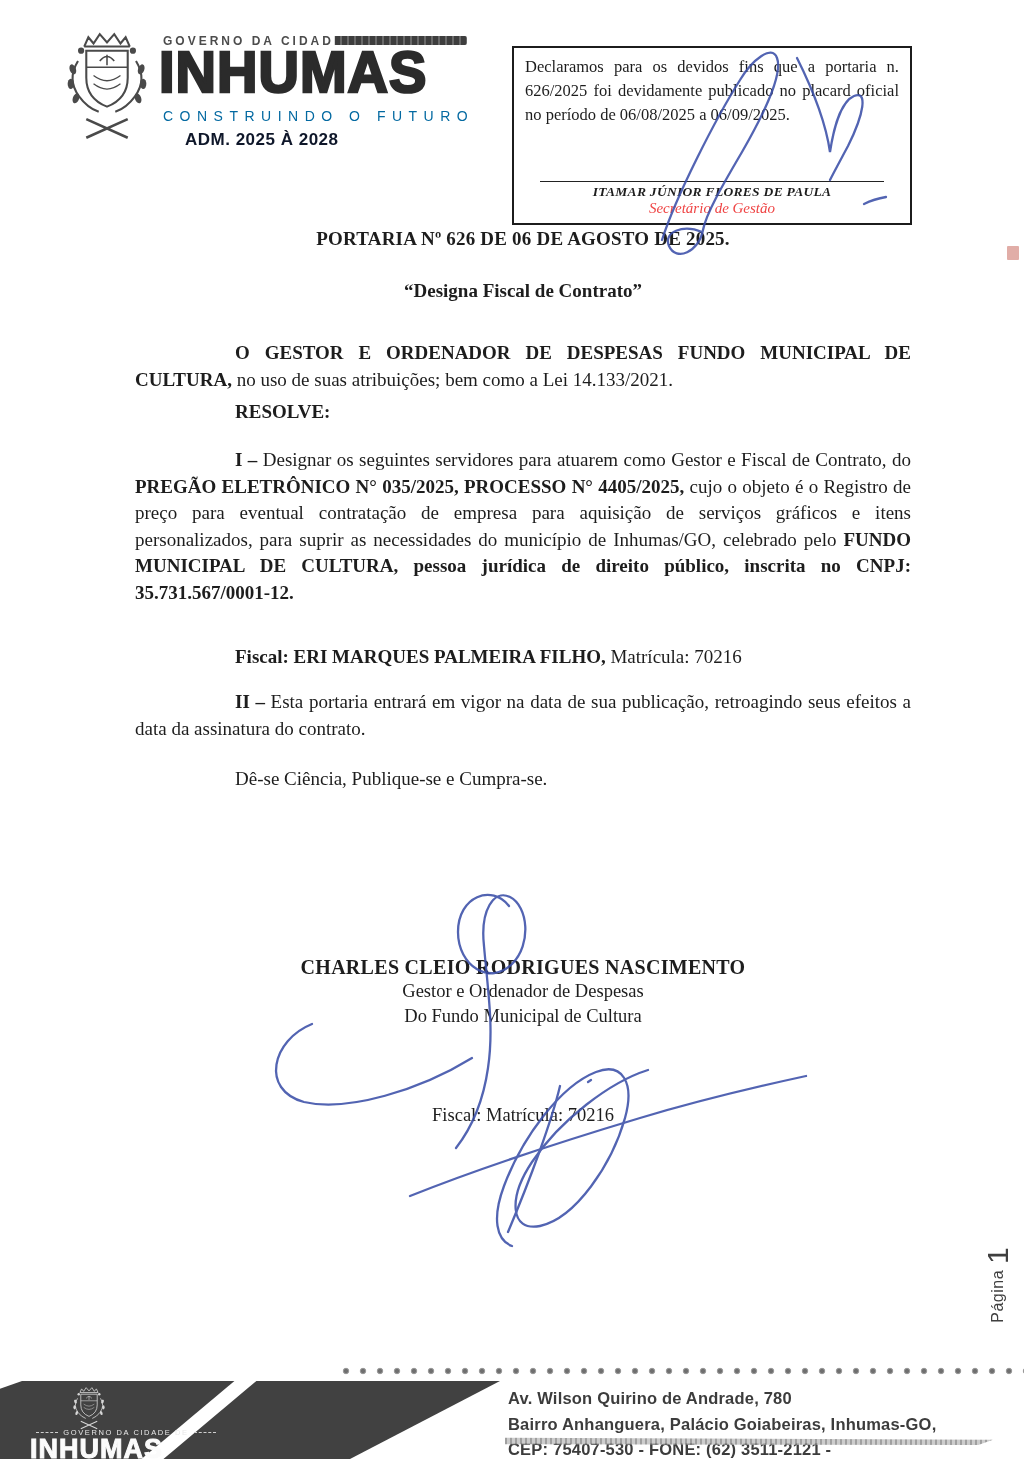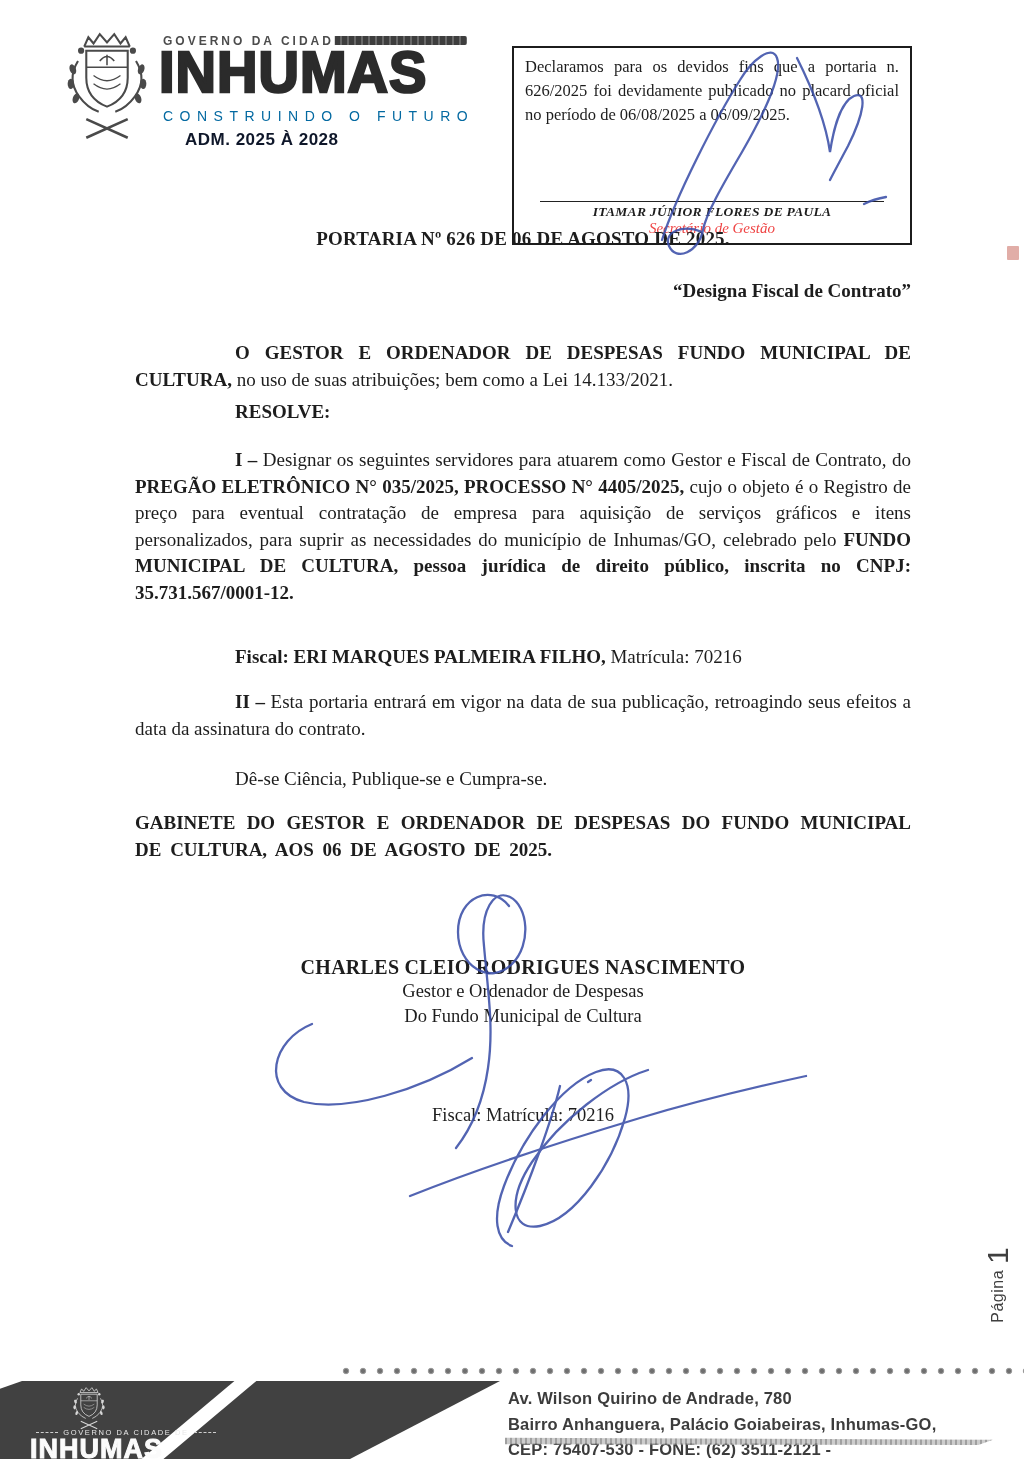--- a/index.html
+++ b/index.html
@@ -32,37 +32,37 @@
     font-family:"Liberation Sans", sans-serif; font-size:14px; color:#0369a1;
     letter-spacing:6.5px; white-space:nowrap;
   }
   .hdr-admin{
     position:absolute; left:130px; top:104px;
     font-family:"Liberation Sans", sans-serif; font-size:17px; font-weight:700;
     color:#0f172a; letter-spacing:.5px; white-space:nowrap;
   }
   
   .decl-box{
-    position:absolute; left:512px; top:46px; width:400px; height:199px;
+    position:absolute; left:512px; top:46px; width:400px; height:179px;
     border:2px solid #1c1c1c; box-sizing:border-box; padding:7px 11px 6px 11px;
     display:flex; flex-direction:column;
   }
   .decl-text{font-size:16.5px; line-height:24px; text-align:justify;}
   .decl-sig{margin-top:auto; text-align:center;}
   .decl-rule{border-top:1.5px solid #222; width:92%; margin:0 auto 2px auto;}
   .decl-name{font-size:13.5px; font-weight:700; font-style:italic; letter-spacing:.3px;}
   .decl-role{font-size:15px; font-style:italic; color:#ef4444;}
   
   .band{position:absolute; left:135px; width:776px;}
   p.docp{margin:0; font-size:19px; line-height:26.5px;}
   .just{text-align:justify;}
   .ind{text-indent:100px;}
   .b{font-weight:700;}
   .title{top:226px; text-align:center; font-weight:700; font-size:20px; letter-spacing:.2px;}
-  .epigraph{top:278px; text-align:right; font-weight:700; font-size:19px;}
+  .epigraph{top:278px; text-align:center; font-weight:700; font-size:19px;}
   .p-opening{top:340px;}
   .p-resolve{top:399px; padding-left:100px; font-weight:700;}
   .p-item1{top:447px;}
   .p-fiscal{top:644px; padding-left:100px;}
   .p-item2{top:689px;}
   .p-closing{top:766px; padding-left:100px;}
   .p-gabinete{top:810px; font-weight:700; word-spacing:4px;}
   
   .sigblock{position:absolute; left:135px; width:776px; text-align:center;}
   .sig-name{font-size:20px; font-weight:700; letter-spacing:.3px;}
@@ -182,21 +182,20 @@
   <p class="docp band p-resolve">RESOLVE:</p>
 
   <p class="docp band just ind p-item1"><span class="b">I – </span><span>Designar os seguintes servidores para atuarem como Gestor e Fiscal de Contrato, do </span><span class="b">PREGÃO ELETRÔNICO N° 035/2025, PROCESSO N° 4405/2025,</span><span> cujo o objeto é o Registro de preço para eventual contratação de empresa para aquisição de serviços gráficos e itens personalizados, para suprir as necessidades do município de Inhumas/GO, celebrado pelo </span><span class="b">FUNDO MUNICIPAL DE CULTURA, pessoa jurídica de direito público, inscrita no CNPJ: 35.731.567/0001-12.</span></p>
 
   <p class="docp band p-fiscal"><span class="b">Fiscal: ERI MARQUES PALMEIRA FILHO,</span><span> Matrícula: 70216</span></p>
 
   <p class="docp band just ind p-item2"><span class="b">II – </span><span>Esta portaria entrará em vigor na data de sua publicação, retroagindo seus efeitos a data da assinatura do contrato.</span></p>
 
   <p class="docp band p-closing">Dê-se Ciência, Publique-se e Cumpra-se.</p>
 
-  <p class="docp band just p-gabinete">GABINETE DO GESTOR E ORDENADOR DE DESPESAS DO FUNDO MUNICIPAL DE CULTURA, AOS 06 DE AGOSTO DE 2025.</p>
 
   <div class="sigblock sig-charles">
     <div class="sig-name">CHARLES CLEIO RODRIGUES NASCIMENTO</div>
     <div class="sig-role">Gestor e Ordenador de Despesas</div>
     <div class="sig-role">Do Fundo Municipal de Cultura</div>
   </div>
 
   <div class="sigblock sig-eri">
     <div class="sig-role">Fiscal: Matrícula: 70216</div>
   </div>

